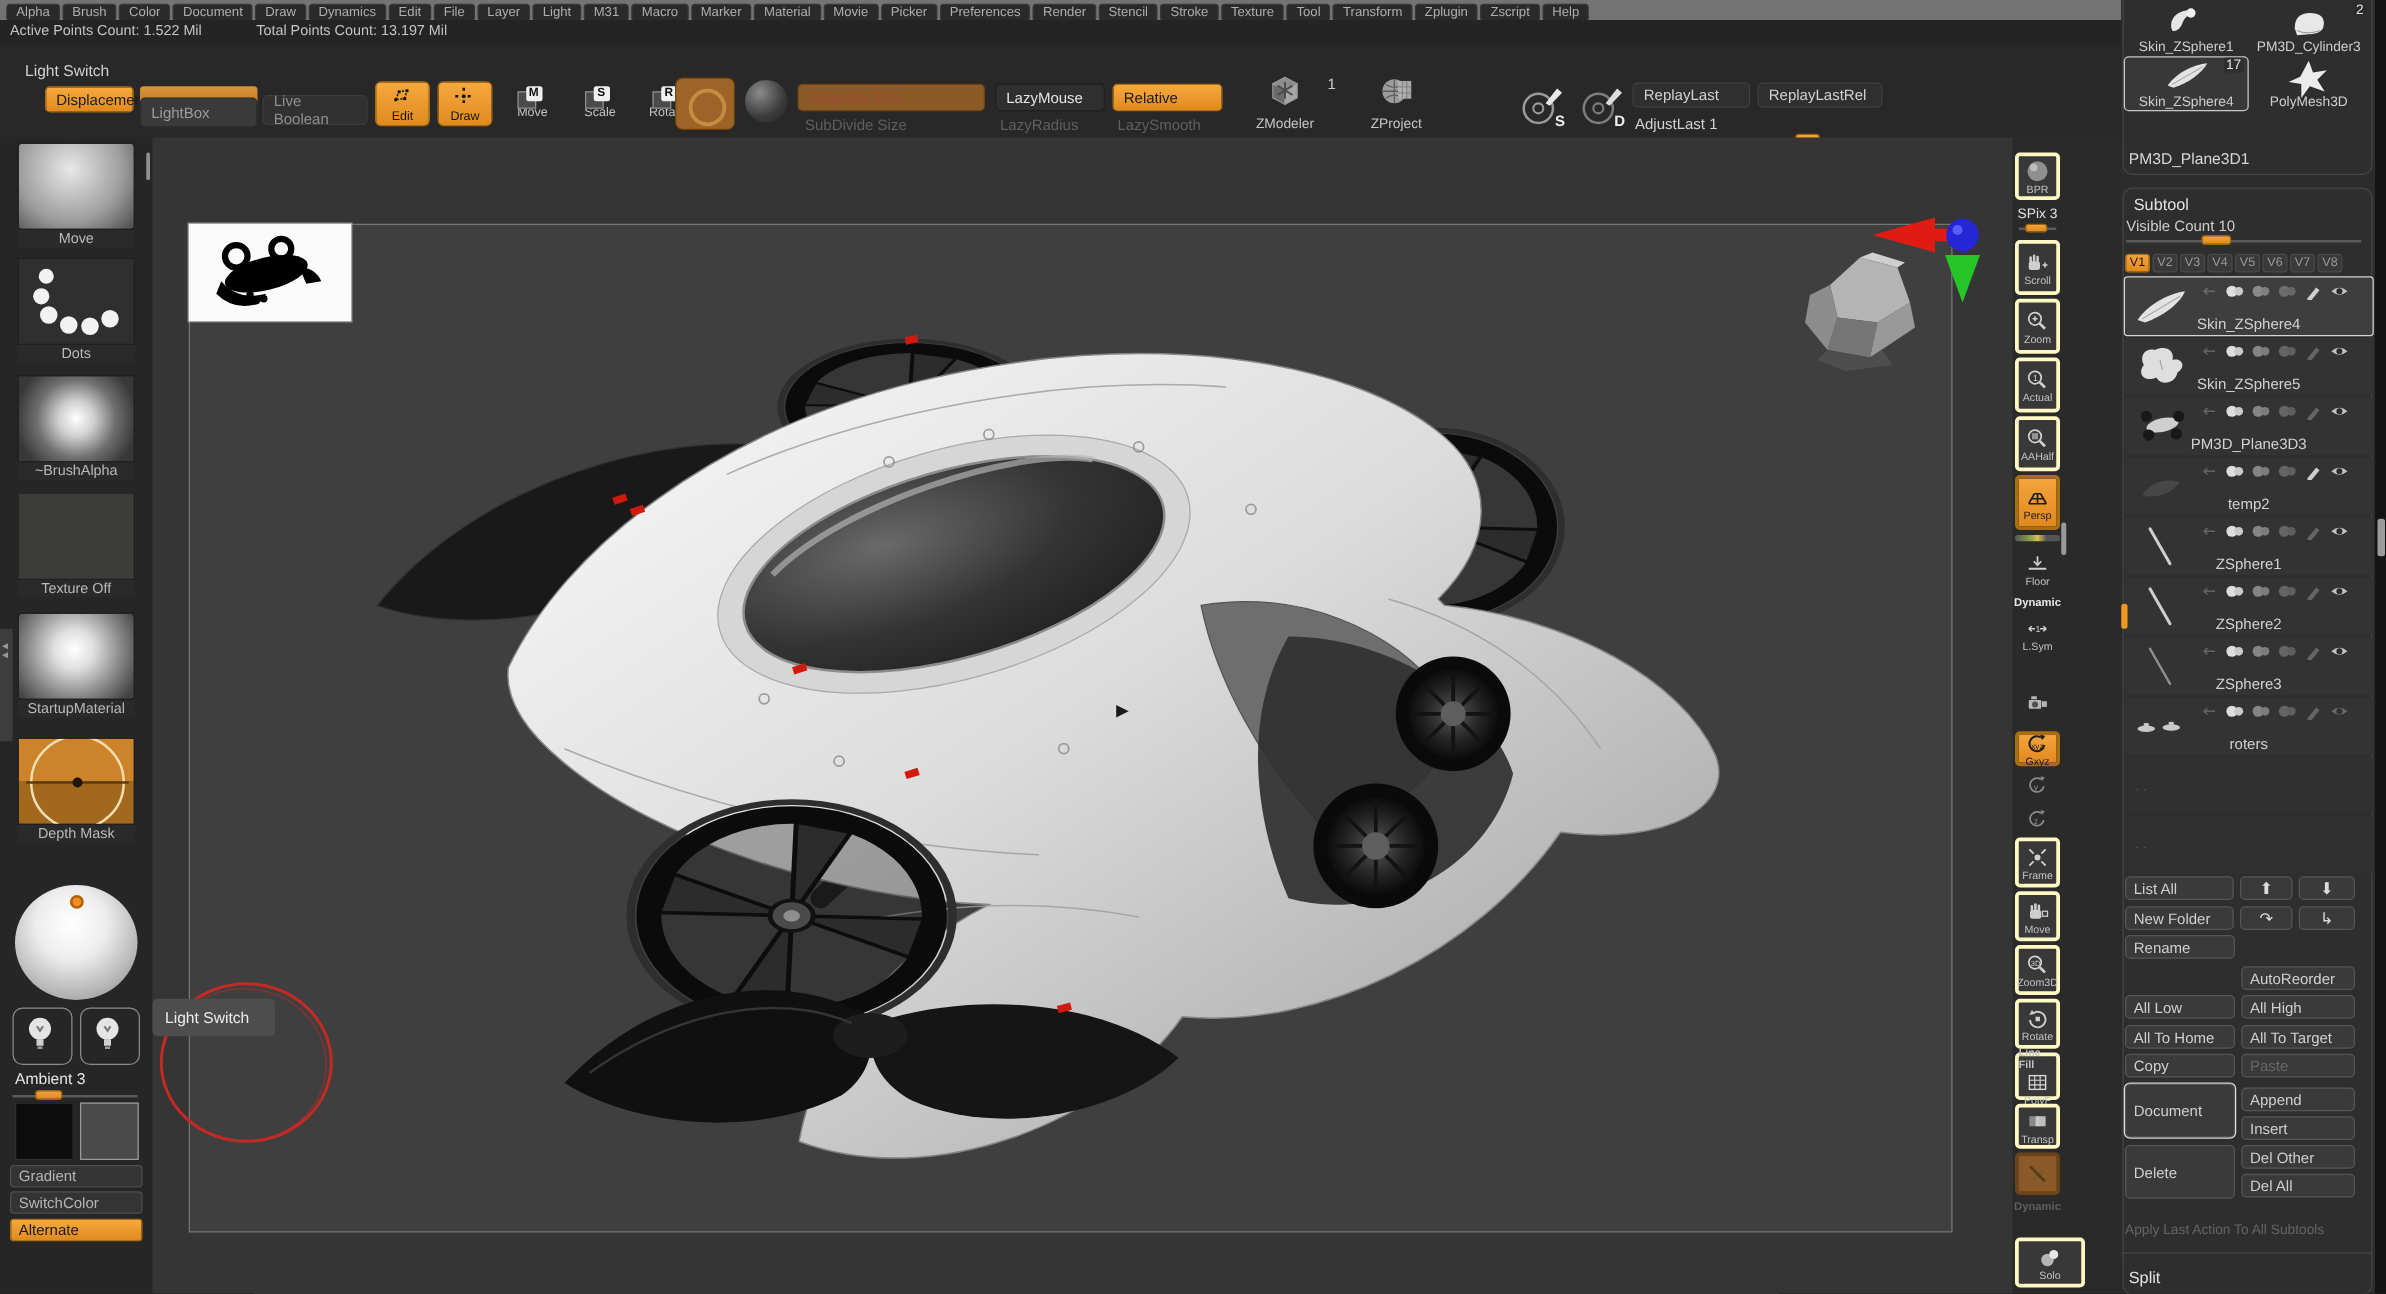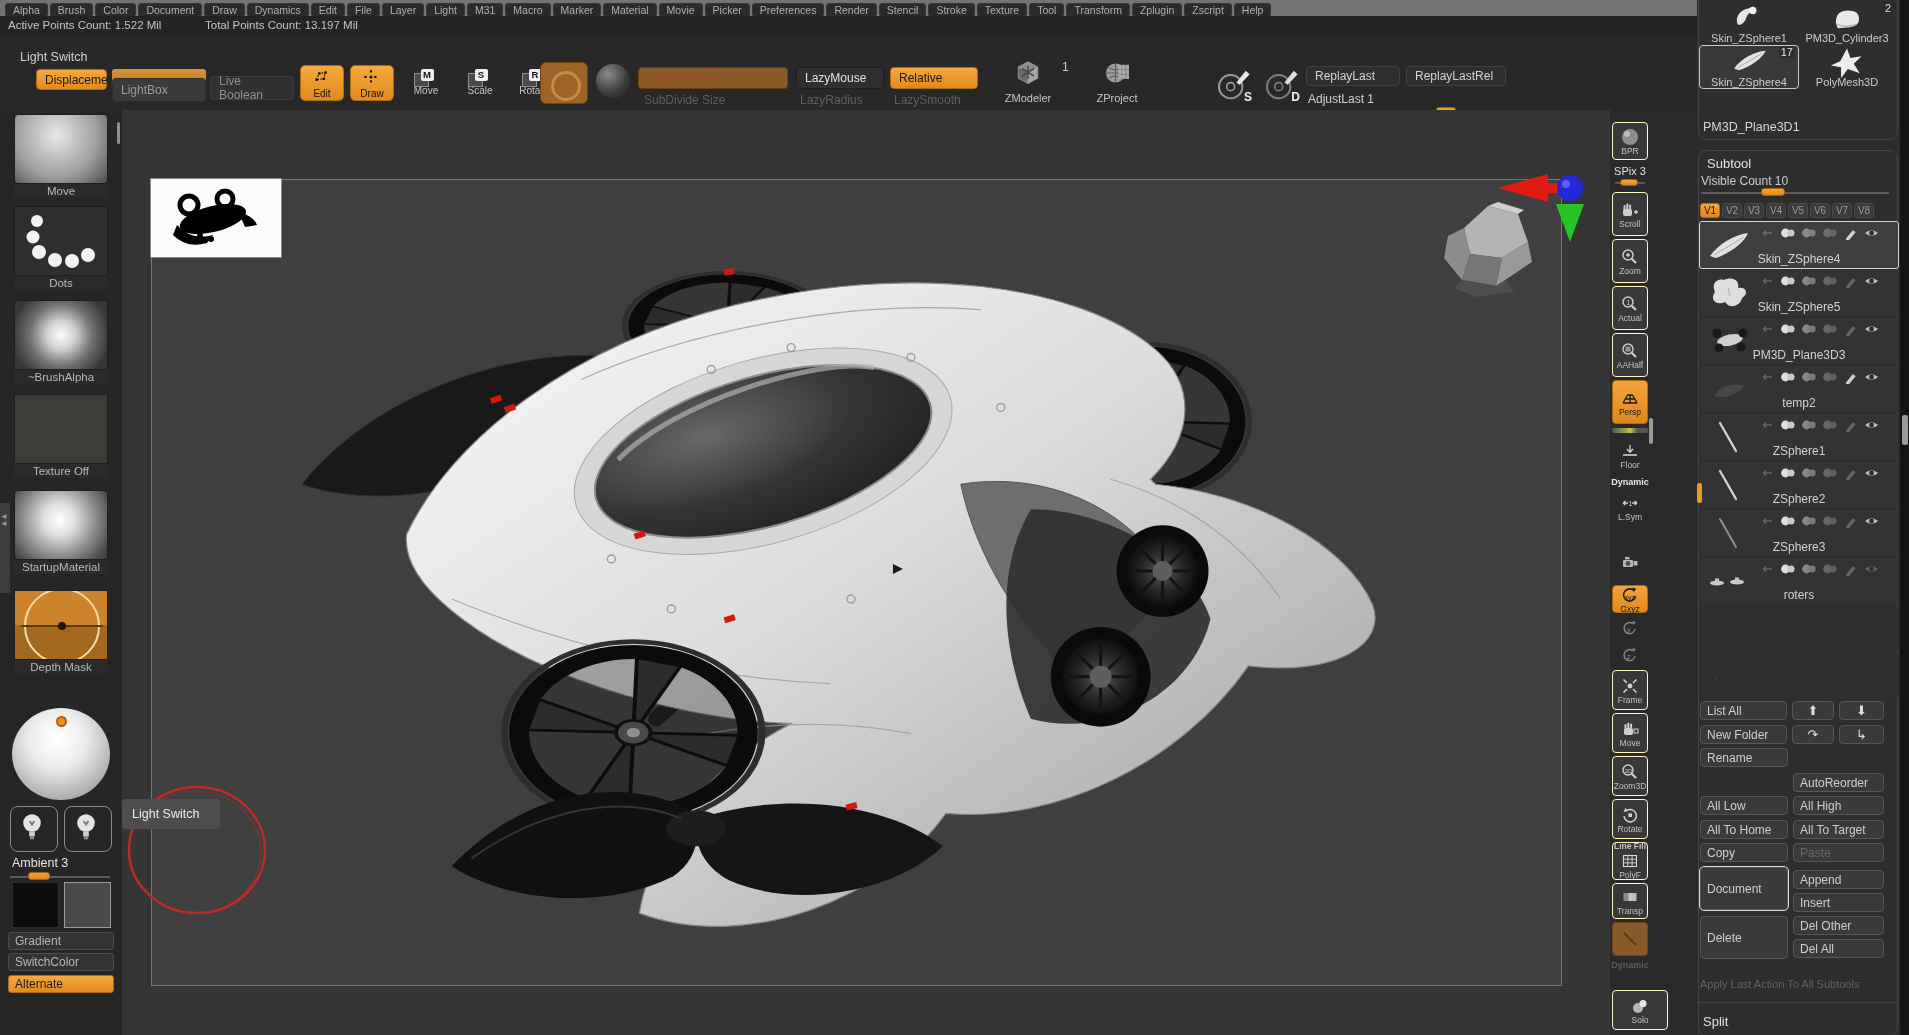--- a/index.html
+++ b/index.html
@@ -35,21 +35,21 @@
   .slot .lab{width:94px;text-align:center;font-size:11.5px;color:#b9b9b9;background:#2a2a2a;padding:1px 0;}
   .sbtn{position:absolute;left:8px;width:106px;height:18px;background:#343434;border:1px solid #4d4d4d;border-radius:3px;
         font-size:12px;color:#b5b5b5;padding:0 6px;box-sizing:border-box;line-height:17px;}
   .sbtn.orange{background:linear-gradient(#f6a93e,#e08a1f);color:#1b1b1b;border-color:#aa6f15;}
   
   #canvas{left:122px;top:110px;width:1488px;height:925px;background:#353535;}
   #doc{position:absolute;left:29px;top:69px;width:1411px;height:807px;background:#3f3f3f;border:1px solid #767676;box-sizing:border-box;}
   #thumbcard{position:absolute;left:29px;top:69px;width:130px;height:78px;background:#fbfbfb;box-shadow:0 0 0 1px #888;}
   
   #strip{left:1609px;top:0;width:42px;height:1035px;}
-  .strip-btn{position:relative;width:36px;margin:0 auto 3px auto;background:#383838;border:1px solid #fef9c3;border-radius:4px;
+  .strip-btn{position:relative;width:36px;margin:0 auto 3px auto;background:#383838;border:3px solid #fef9c3;border-radius:4px;
              display:flex;flex-direction:column;align-items:center;justify-content:center;box-sizing:border-box;}
   .strip-btn.active{background:linear-gradient(#f2a43c,#e0891f);border-color:#a96e14;}
   .strip-btn.orangedim{background:#8a5a2b;border-color:#6b4318;}
   .strip-flat{position:relative;width:36px;margin:0 auto 3px auto;display:flex;flex-direction:column;align-items:center;justify-content:center;}
   .scap{font-size:8.5px;color:#c2c2c2;line-height:9px;}
   .strip-btn.active .scap{color:#1c1c1c;}
   .si{width:20px;height:20px;}
   
   #panel{left:1697px;top:0;width:203px;height:1035px;background:#2c2c2c;}
   .pbox{position:absolute;left:1px;border:1px solid #454545;border-radius:8px;background:#2e2e2e;box-sizing:border-box;}

